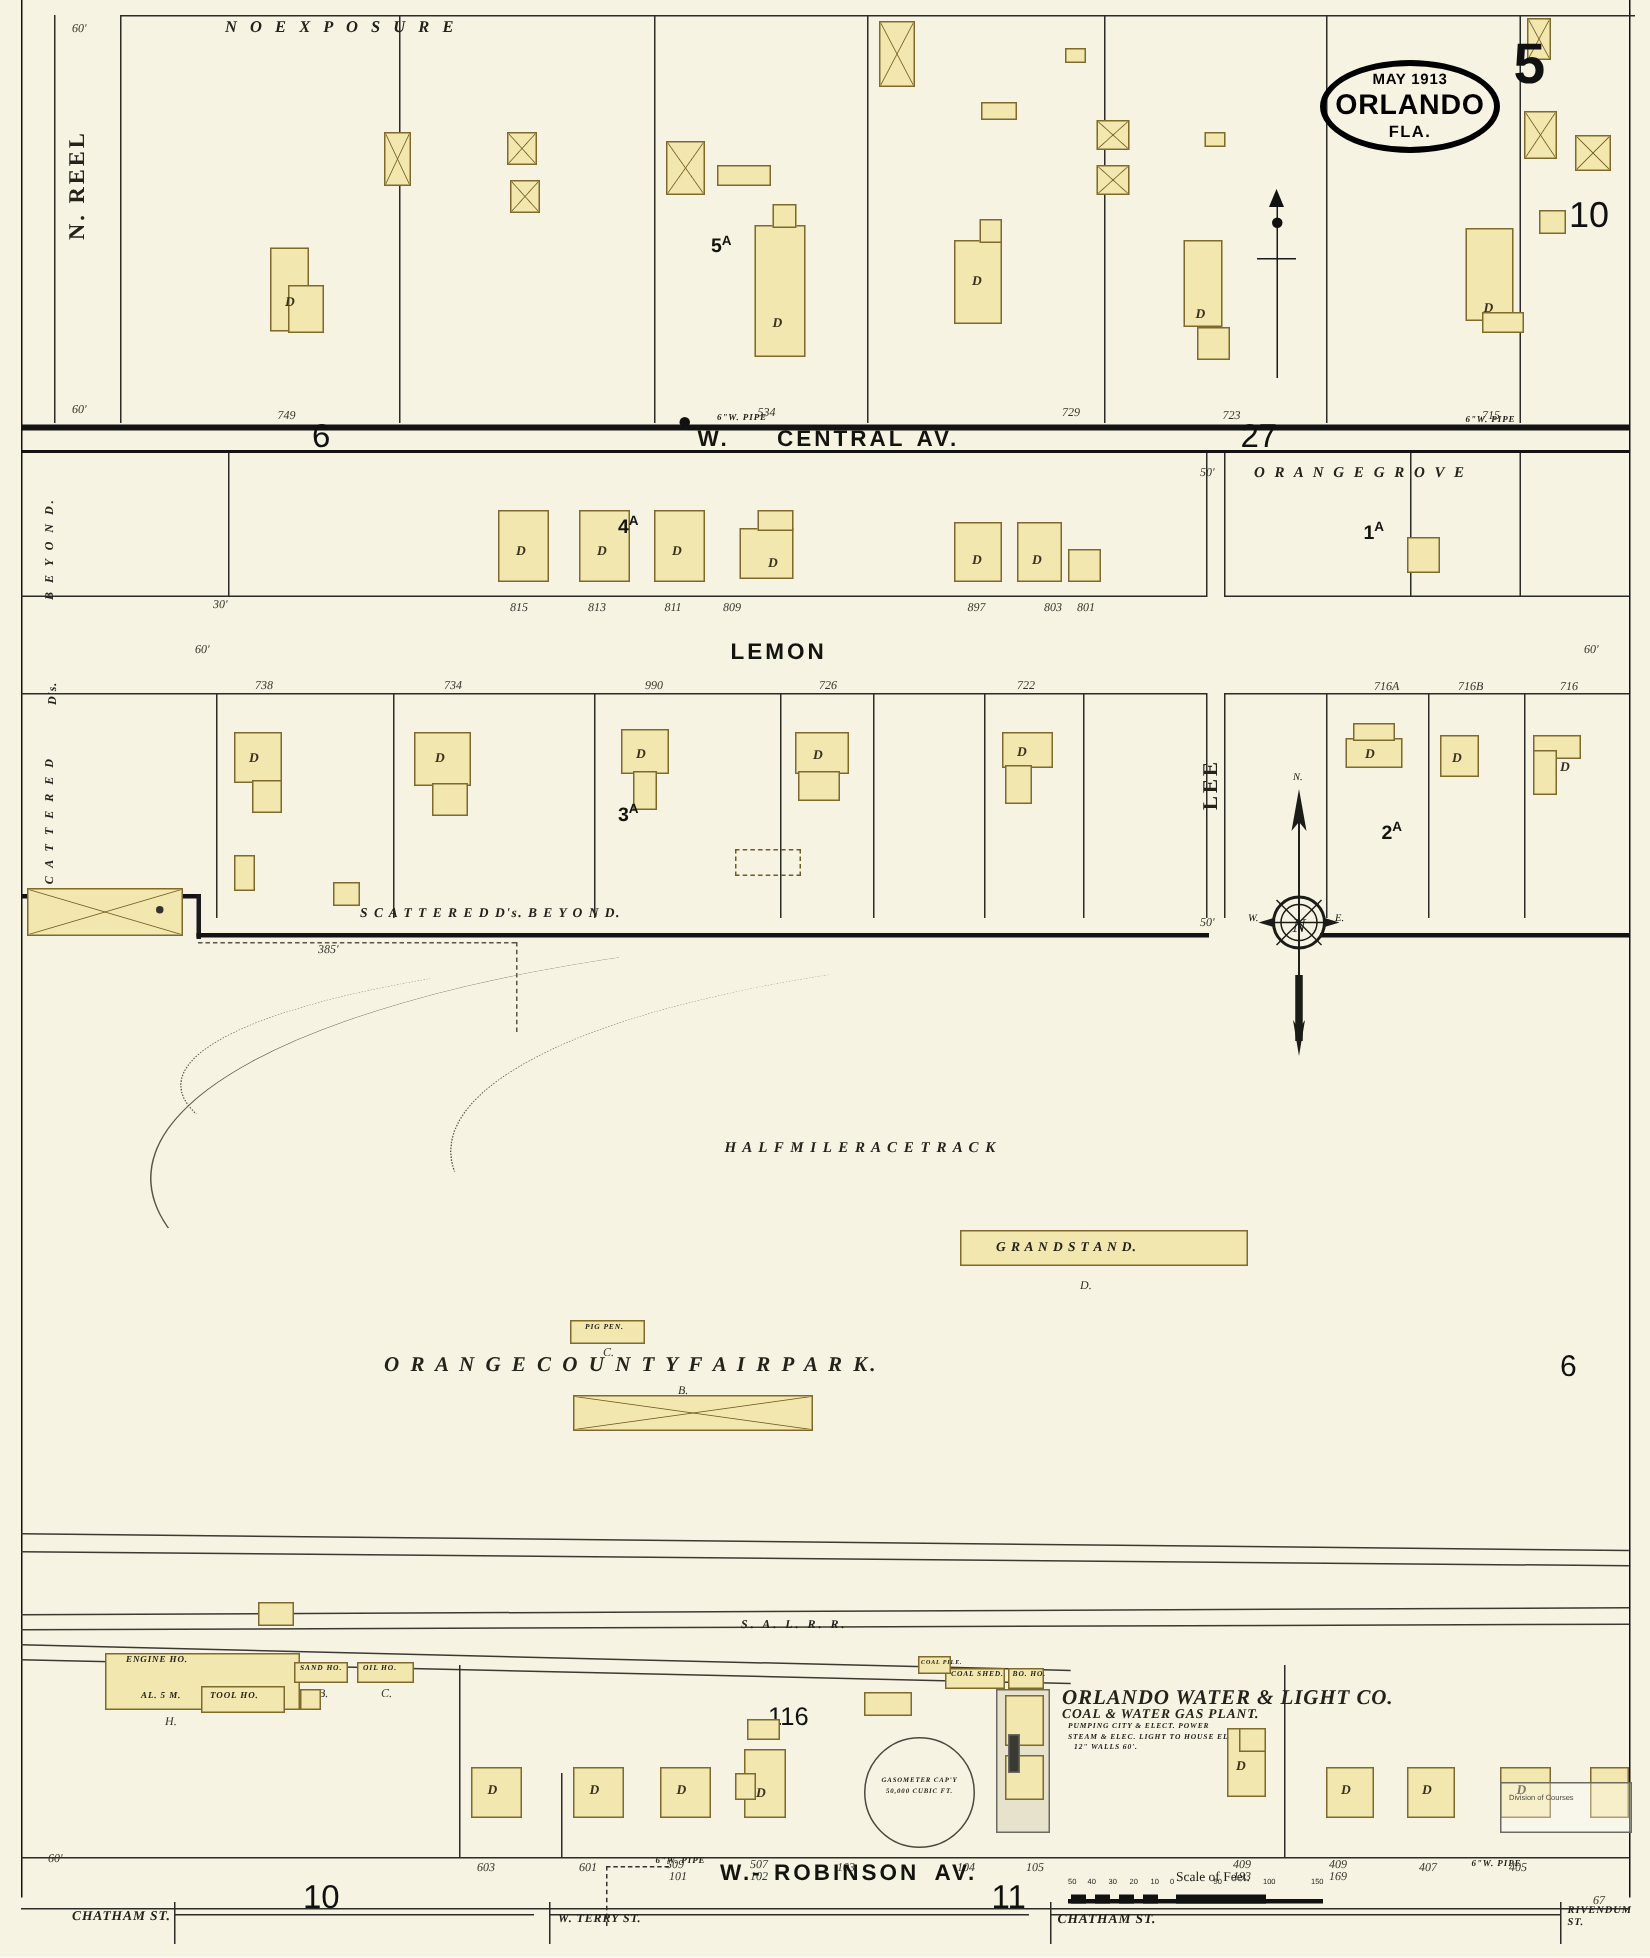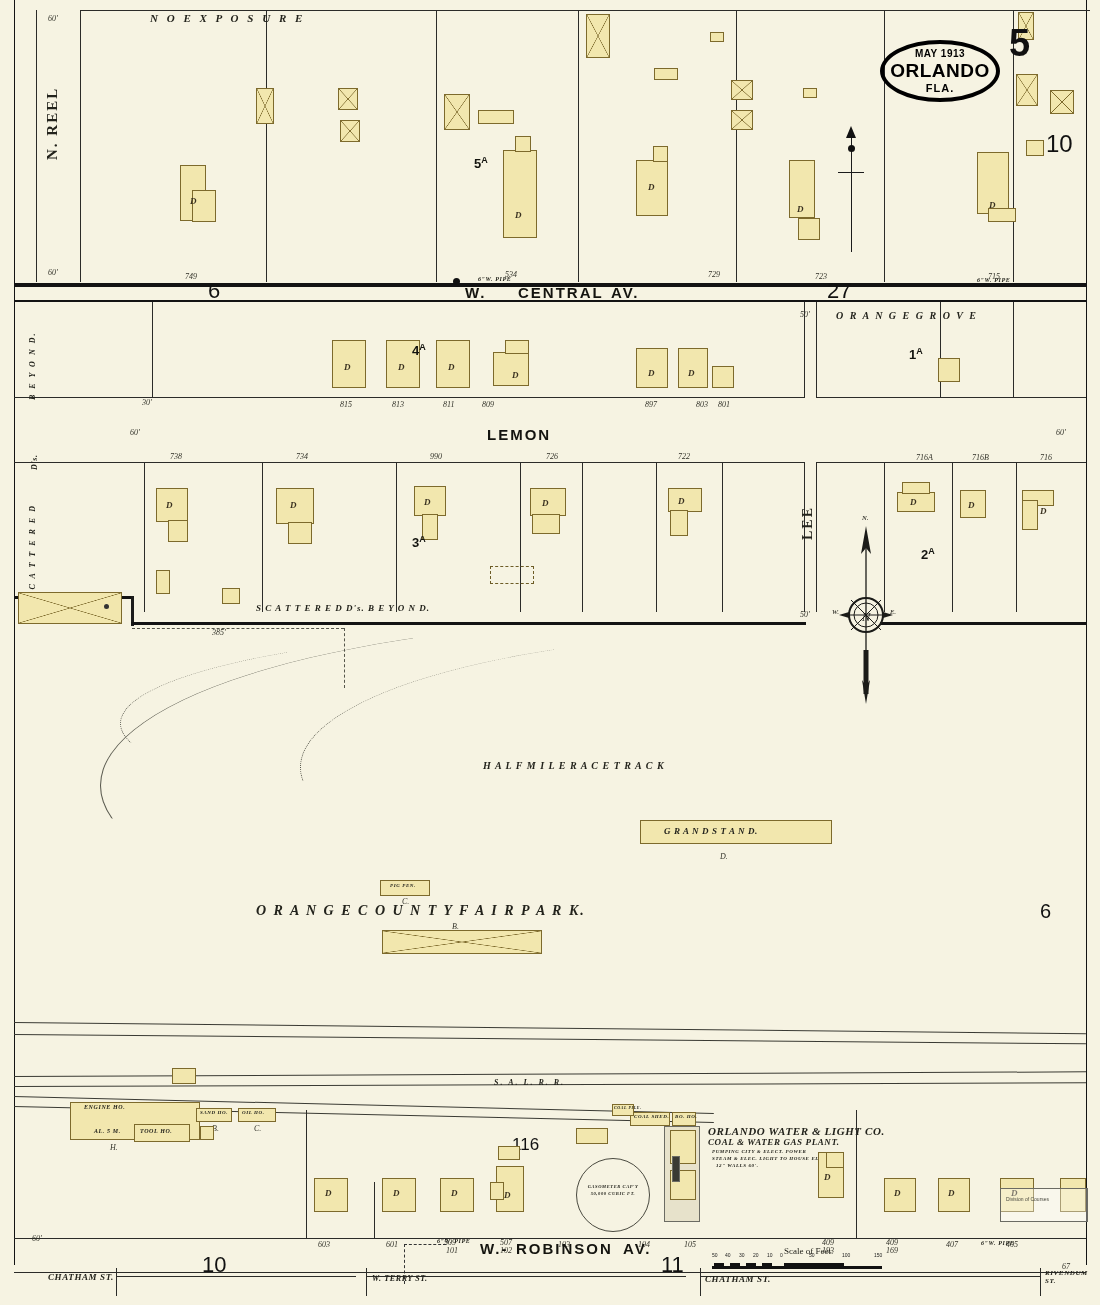--- a/index.html
+++ b/index.html
@@ -260,21 +260,21 @@
   <div class="t num" style="left:1040px;top:453px;">716</div>
 
   <div class="t script tiny" style="left:28px;top:400px;font-size:8px;letter-spacing:2px;transform:rotate(-90deg);transform-origin:0 0;">B E Y O N D.</div>
   <div class="t script tiny" style="left:30px;top:470px;font-size:8px;transform:rotate(-90deg);transform-origin:0 0;">D's.</div>
   <div class="t script tiny" style="left:28px;top:600px;font-size:8px;letter-spacing:2px;transform:rotate(-90deg);transform-origin:0 0;">S C A T T E R E D</div>
 
   <div class="thick" style="left:14px;top:596px;width:120px;height:3px;"></div>
   <div class="ln" style="left:131px;top:596px;width:3px;height:30px;"></div>
   <div class="thick" style="left:131px;top:622px;width:675px;height:3px;"></div>
   <div class="thick" style="left:880px;top:622px;width:206px;height:3px;"></div>
-  <div class="t script tiny" style="left:256px;top:603px;font-size:9px;letter-spacing:1px;">S C A T T E R E D        D's.        B E Y O N D.</div>
+  <div class="t script tiny" style="left:240px;top:603px;font-size:9px;letter-spacing:1px;">S C A T T E R E D        D's.        B E Y O N D.</div>
   <div class="t num" style="left:800px;top:610px;">50'</div>
 
   <div class="bldgx" style="left:18px;top:592px;width:104px;height:32px;"></div>
   <div style="position:absolute;left:104px;top:604px;width:5px;height:5px;border-radius:50%;background:#333;"></div>
 
   <div id="compass">
     <svg width="60" height="190" viewBox="0 0 60 190">
       <line x1="30" y1="18" x2="30" y2="172" stroke="#1b1b18" stroke-width="1.3"></line>
       <polygon points="30,6 25,34 30,28 35,34" fill="#1b1b18"></polygon>
       <polygon points="30,184 26,160 30,166 34,160" fill="#1b1b18"></polygon>
@@ -355,21 +355,21 @@
   <div class="bldg" style="left:672px;top:1112px;width:24px;height:14px;"></div>
   <div class="t script tiny" style="left:675px;top:1114px;font-size:5px;">BO. HO.</div>
   <div class="bldg" style="left:612px;top:1104px;width:22px;height:12px;"></div>
   <div class="t script tiny" style="left:614px;top:1105px;font-size:4px;">COAL PILE.</div>
 
   <div class="gray" style="left:664px;top:1126px;width:36px;height:96px;"></div>
   <div class="bldg" style="left:670px;top:1130px;width:26px;height:34px;"></div>
   <div class="bldg" style="left:670px;top:1170px;width:26px;height:30px;"></div>
   <div class="gray" style="left:672px;top:1156px;width:8px;height:26px;background:#3a3a33;"></div>
 
-  <div class="t script" style="left:708px;top:1125px;font-size:11px;">ORLANDO WATER &amp; LIGHT CO.</div>
+  <div class="t script" style="left:708px;top:1125px;font-size:14px;">ORLANDO WATER &amp; LIGHT CO.</div>
   <div class="t script" style="left:708px;top:1137px;font-size:9px;">COAL &amp; WATER GAS PLANT.</div>
   <div class="t script tiny" style="left:712px;top:1149px;font-size:5px;">PUMPING CITY &amp; ELECT. POWER</div>
   <div class="t script tiny" style="left:712px;top:1156px;font-size:5px;">STEAM &amp; ELEC. LIGHT TO HOUSE ELEC.</div>
   <div class="t script tiny" style="left:716px;top:1163px;font-size:5px;">12" WALLS 60'.</div>
 
   <div style="position:absolute;left:576px;top:1158px;width:72px;height:72px;border:1px solid #4a4a40;border-radius:50%;"></div>
   <div class="t script tiny" style="left:582px;top:1184px;font-size:4.5px;width:62px;white-space:normal;text-align:center;line-height:1.5;">GASOMETER CAP'Y 50,000 CUBIC FT.</div>
 
   <div class="bldg" style="left:576px;top:1128px;width:32px;height:16px;"></div>
   <div class="bldg" style="left:498px;top:1146px;width:22px;height:14px;"></div>

